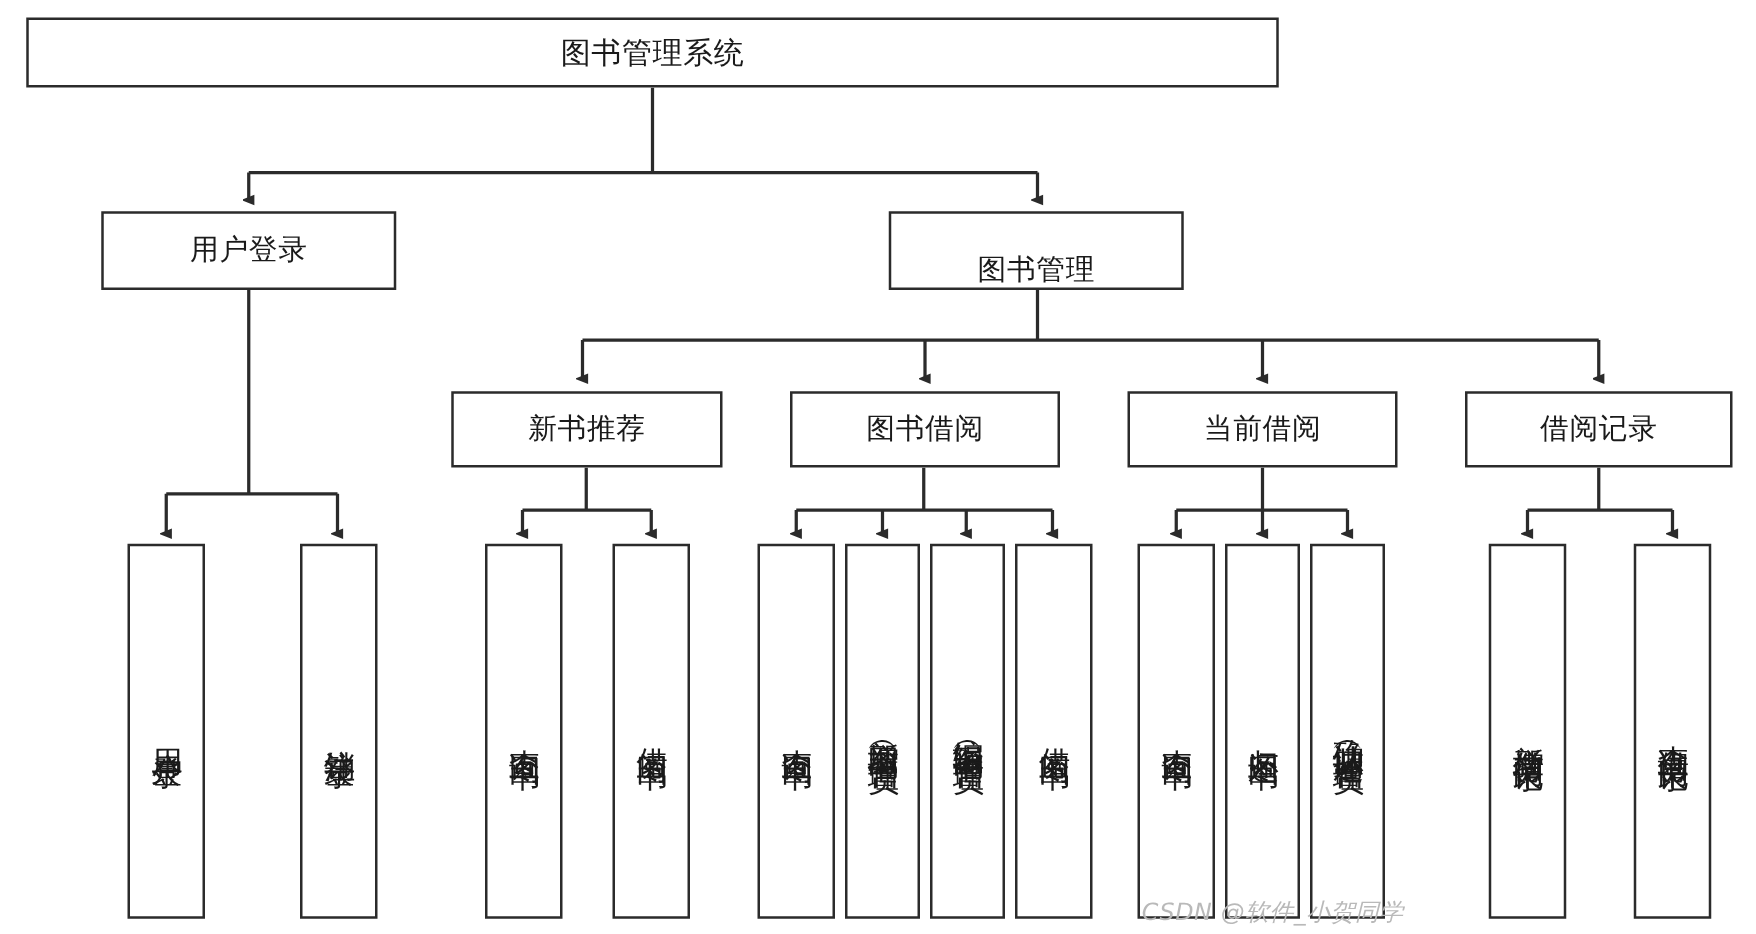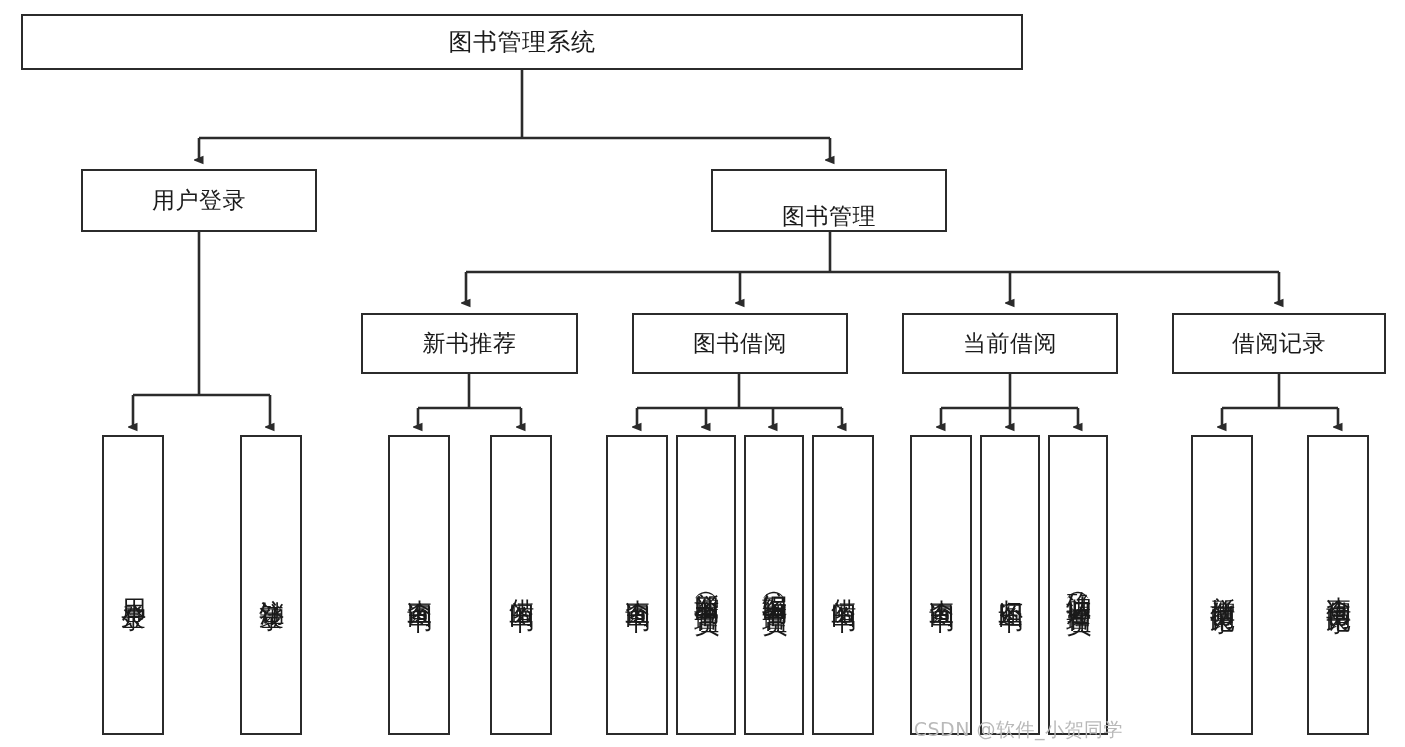--- a/index.html
+++ b/index.html
@@ -65,20 +65,21 @@
     max-height: 268px;
   }
   .watermark {
     position: absolute;
     right: 8px;
     bottom: 4px;
     font-size: 19px;
     color: #b9b9b9;
     letter-spacing: 0.5px;
     white-space: nowrap;
+    font-style: italic;
   }
 </style>
 </head>
 <body>
 
 <div id="diagram-root">
 
   <svg class="edges" viewBox="0 0 1405 747" xmlns="http://www.w3.org/2000/svg">
     <defs>
       <marker id="arrow" markerWidth="10" markerHeight="10" refX="5.2" refY="5" orient="auto" markerUnits="userSpaceOnUse">

